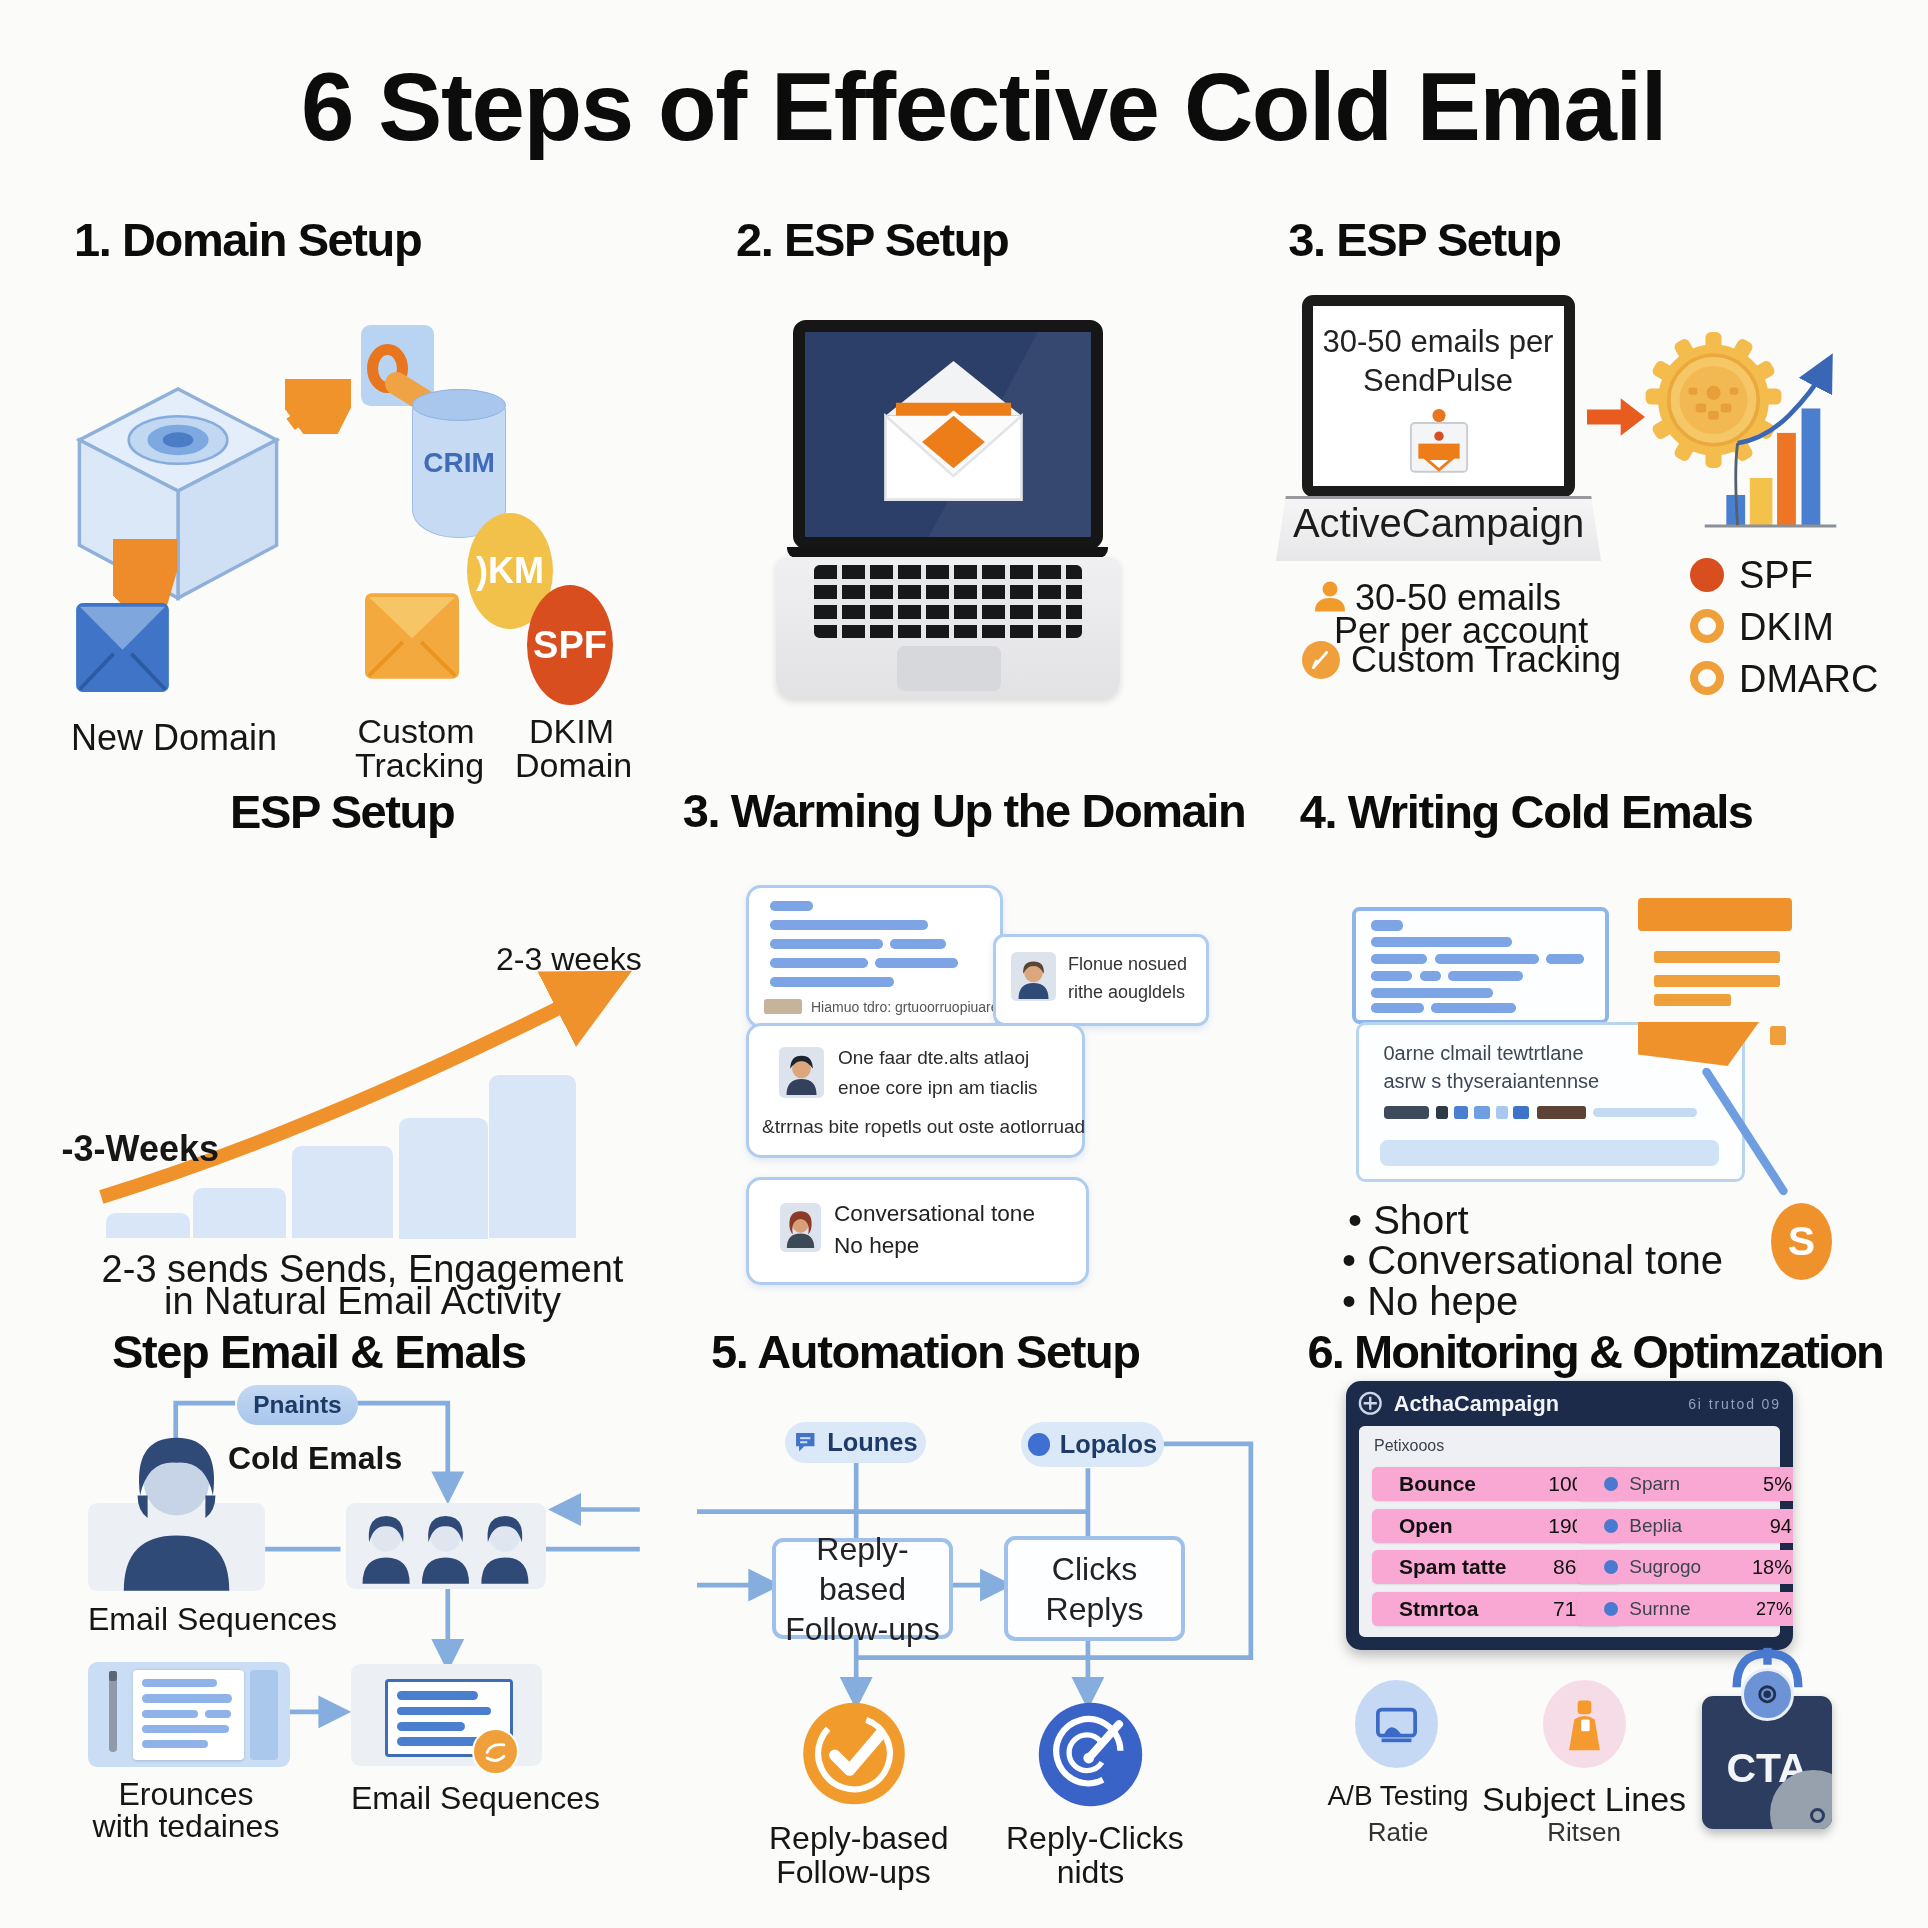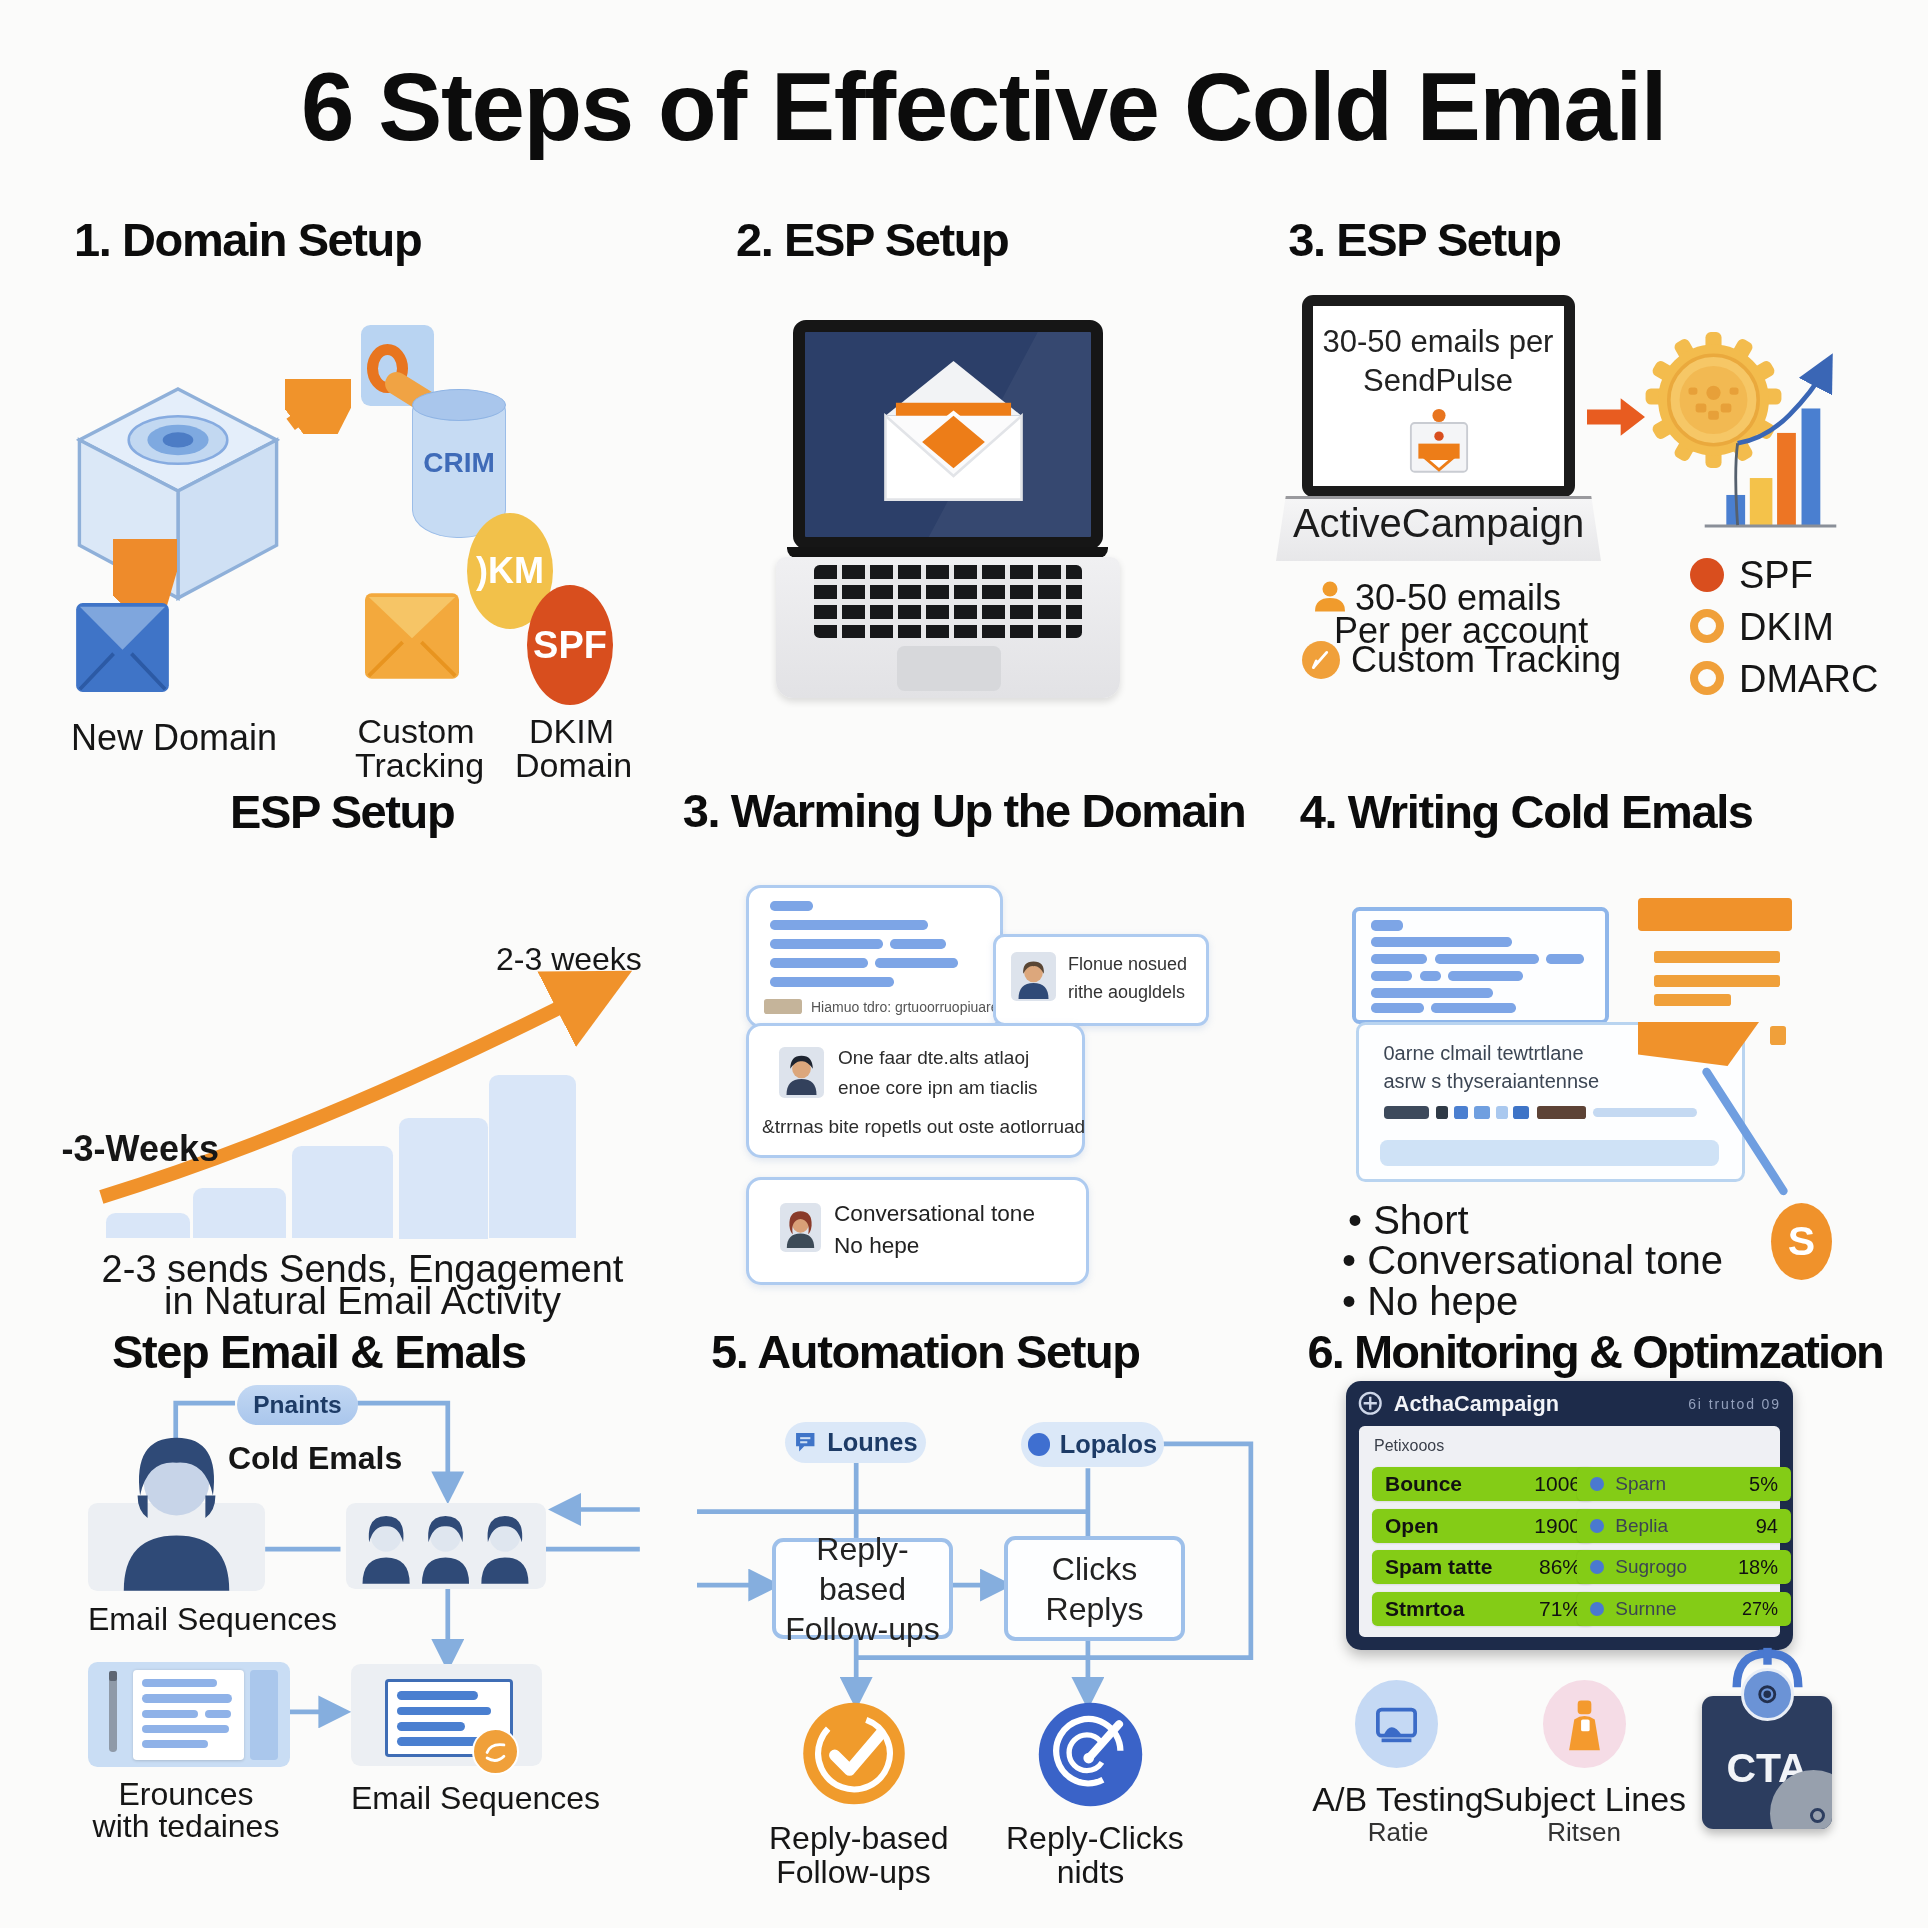--- a/index.html
+++ b/index.html
@@ -11,21 +11,21 @@
   .h2{font-size:47px;}
   .lbl{position:absolute;color:#161616;white-space:nowrap;}
   .ctr{text-align:center;}
   .ln{position:absolute;background:#7da5e6;border-radius:4.7px;height:10.4px;}
   .ln2{position:absolute;background:#8fb2e8;border-radius:4.7px;height:8.5px;}
   .bcard{position:absolute;background:#fff;border:3.8px solid #aecbf0;border-radius:15px;box-shadow:0 2.8px 7.5px rgba(110,145,200,.18);}
   .gcard{position:absolute;background:#eceff3;border-radius:9.4px;}
   .av{position:absolute;background:#dde3ec;border-radius:5.6px;overflow:hidden;}
   .pill{position:absolute;background:#cfe0f5;border-radius:24.5px;display:flex;align-items:center;justify-content:center;gap:9.4px;color:#1d3b66;font-weight:700;}
   .fbox{position:absolute;background:#fdfeff;border:4.7px solid #9ec0ea;border-radius:11.3px;display:flex;align-items:center;justify-content:center;text-align:center;font-size:32px;color:#222;line-height:1.25;}
-  .mrow{position:absolute;background:#84cc16;border-radius:5.6px;display:flex;align-items:center;padding:0 13px;box-shadow:0 0.9px 1.9px rgba(0,0,0,.08);text-align:right;}
+  .mrow{position:absolute;background:#f9a8d4;border-radius:5.6px;display:flex;align-items:center;padding:0 27px;box-shadow:0 0.9px 1.9px rgba(0,0,0,.08);text-align:right;}
   .mdot{width:14px;height:14px;border-radius:50%;background:#4a79d0;margin-right:11.3px;flex:0 0 auto;}
   svg{display:block;}
 </style>
 </head>
 <body>
 
 <div id="canvas">
 
   <div class="hd title abs" style="left:301px;top:52px;width:1328px;text-align:center;">6 Steps of Effective Cold Email</div>
 
@@ -556,21 +556,21 @@
       </div>
     </div>
 
     <div class="abs" style="left:56px;top:371px;width:83px;height:88px;border-radius:50%;background:#c5d9f4;display:flex;align-items:center;justify-content:center;">
       <svg width="45" height="41" viewBox="0 0 24 22">
         <rect x="2" y="3" width="20" height="14" rx="2" fill="none" stroke="#3b6bc7" stroke-width="2"></rect>
         <path d="M5 17 q4-9 10 0 z" fill="#3b6bc7"></path>
         <line x1="4" y1="19.5" x2="20" y2="19.5" stroke="#3b6bc7" stroke-width="2"></line>
       </svg>
     </div>
-    <div class="lbl ctr" style="left:-14px;top:471px;width:226px;font-size:34px;">A/B Testing</div>
+    <div class="lbl ctr" style="left:-14px;top:471px;width:226px;font-size:28px;">A/B Testing</div>
     <div class="lbl ctr" style="left:-14px;top:508px;width:226px;font-size:26px;color:#333;">Ratie</div>
 
     <div class="abs" style="left:244px;top:371px;width:83px;height:88px;border-radius:50%;background:#f5dce6;display:flex;align-items:center;justify-content:center;">
       <svg width="41" height="53" viewBox="0 0 24 30">
         <rect x="8" y="1" width="8" height="8" rx="2" fill="#f49a2e"></rect>
         <path d="M3 30 L6 12 q6-4 12 0 L21 30 Z" fill="#f49a2e"></path>
         <rect x="10" y="12" width="5" height="7" rx="1" fill="#fff"></rect>
       </svg>
     </div>
     <div class="lbl ctr" style="left:172px;top:471px;width:226px;font-size:34px;">Subject Lines</div>

